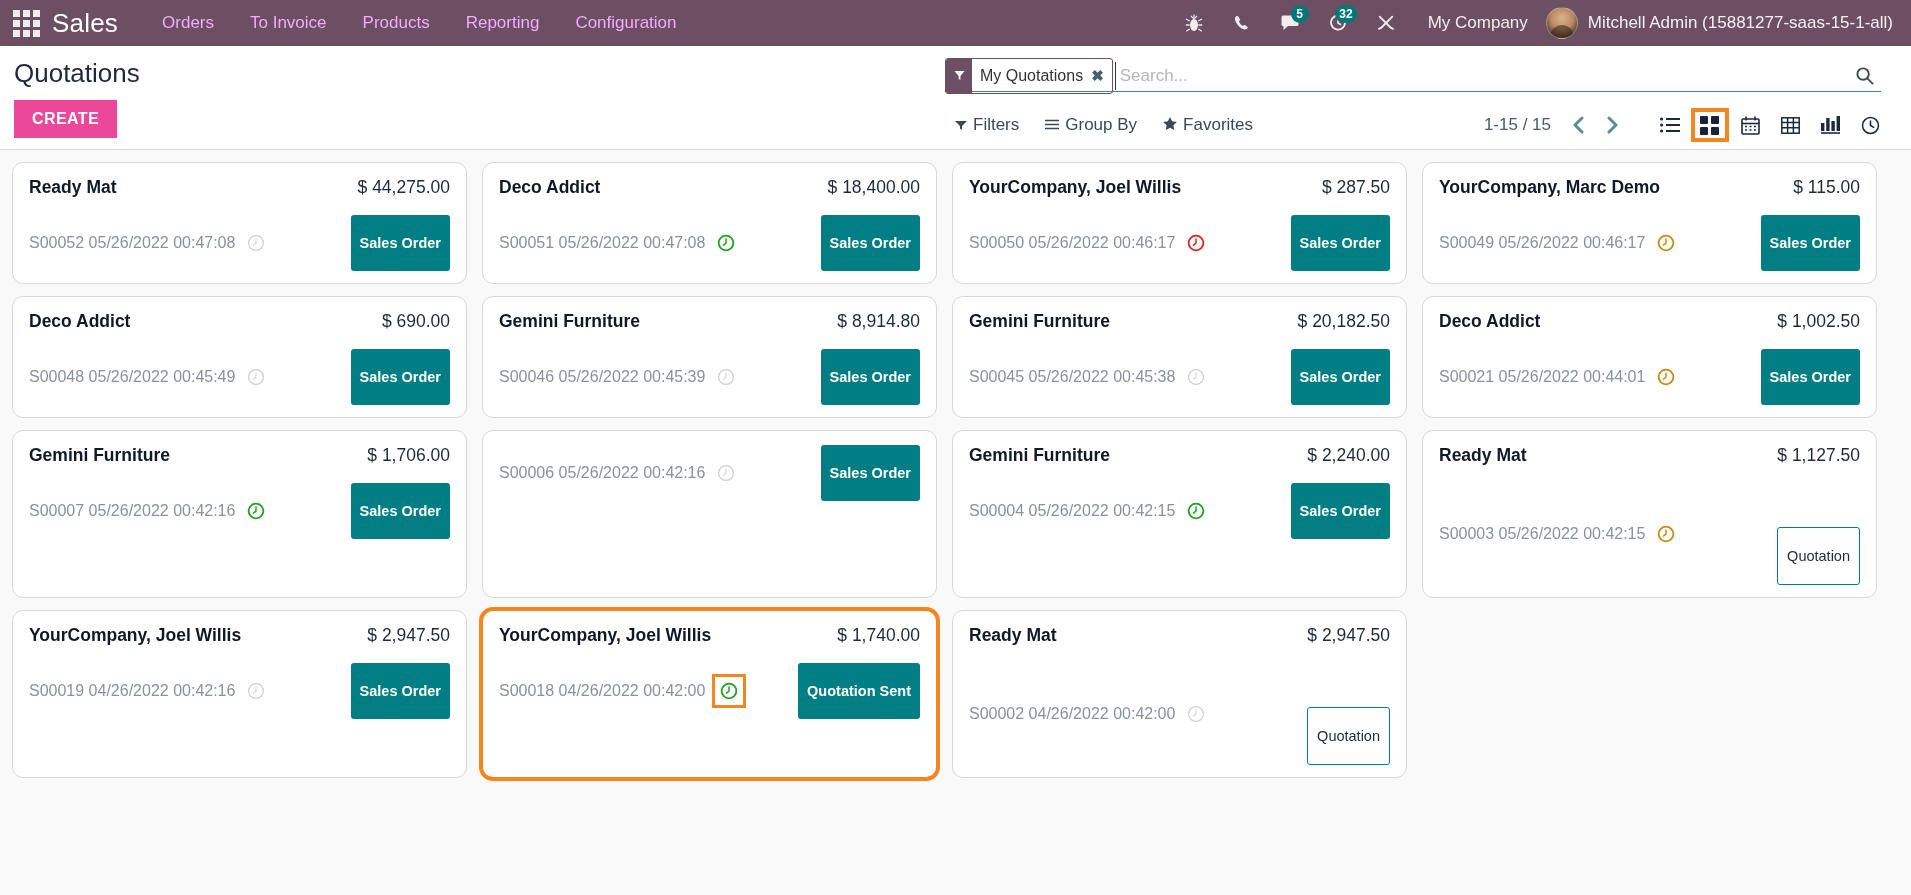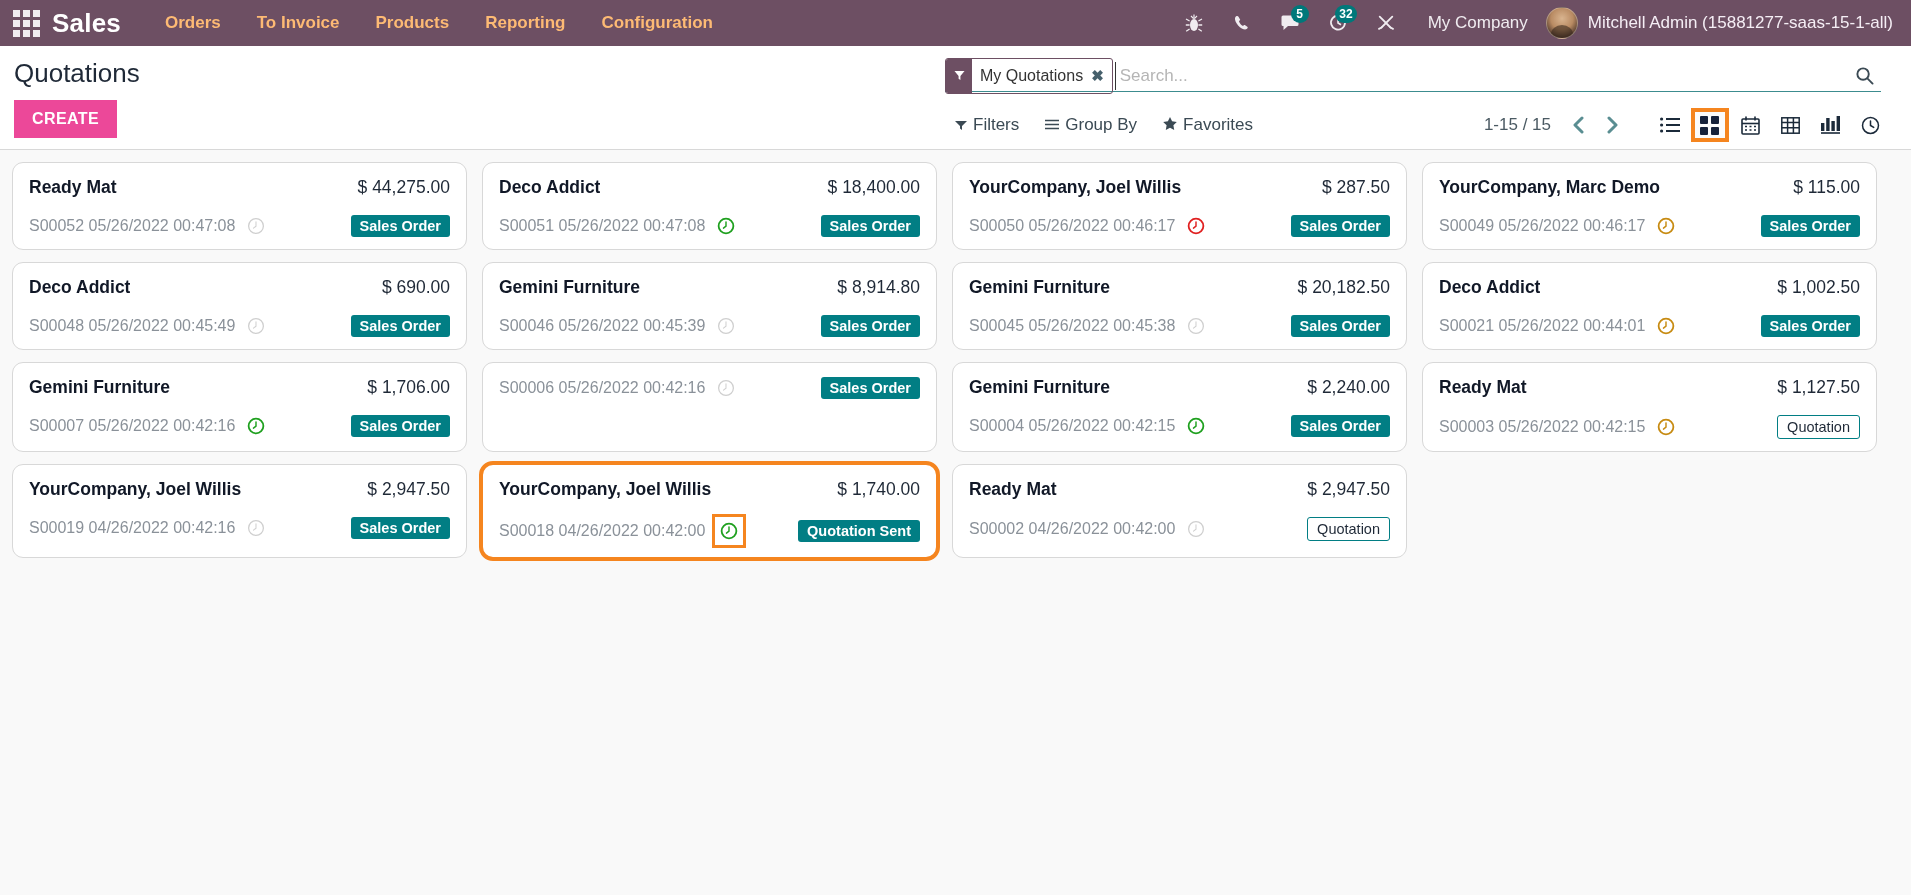--- a/index.html
+++ b/index.html
@@ -20,26 +20,26 @@
     position: relative;
   }
   .apps-grid {
     width: 52px; height: 46px;
     display: flex; align-items: center; justify-content: center;
     cursor: pointer;
   }
   .apps-grid .gdot { display: grid; grid-template-columns: repeat(3, 7px); gap: 3px; }
   .apps-grid .gdot i { width: 7px; height: 7px; background: #f0ecf0; display: block; }
   .brand {
-    font-size: 26px; font-weight: bold; letter-spacing: .2px;
+    font-size: 26px; font-weight: normal; letter-spacing: .2px;
     margin-right: 26px; color: #ffffff; cursor: pointer; text-align: right;
   }
   .navitem {
     font-size: 17px; padding: 0 18px; line-height: 46px;
-    color: #fdba74; cursor: pointer; white-space: nowrap; font-weight: bold;
+    color: #f0abfc; cursor: pointer; white-space: nowrap;
   }
   .nav-right {
     position: absolute; right: 10px; top: 0; height: 46px;
     display: flex; align-items: center; gap: 0;
   }
   .sysicon {
     width: 48px; height: 46px; display: flex; align-items: center; justify-content: center;
     position: relative; cursor: pointer; color: #f0ecf0;
   }
   .sysicon svg { display: block; }
@@ -187,25 +187,25 @@
     width: 22px; height: 22px; flex: none;
   }
   .clock-wrap.boxed {
     outline: 3px solid #f5851f;
     background: #fff;
     width: 28px; height: 28px;
   }
   .state-badge {
     margin-left: auto;
     font-size: 14.5px; font-weight: bold;
-    padding: 3px 9px; border-radius: 3px;
+    padding: 20px 9px; border-radius: 3px;
     white-space: nowrap;
   }
   .state-badge.solid { background: #017e84; color: #ffffff; }
-  .state-badge.outline { background: #ffffff; color: #1f2937; border: 1px solid #017e84; font-weight: normal; }
+  .state-badge.outline { background: #ffffff; color: #1f2937; border: 1px solid #017e84; font-weight: normal; margin-top: 44px; }
 </style>
 </head>
 <body>
 
 <div class="navbar">
   <div class="apps-grid">
     <span class="gdot">
       <i></i>
         <i></i>
         <i></i>

